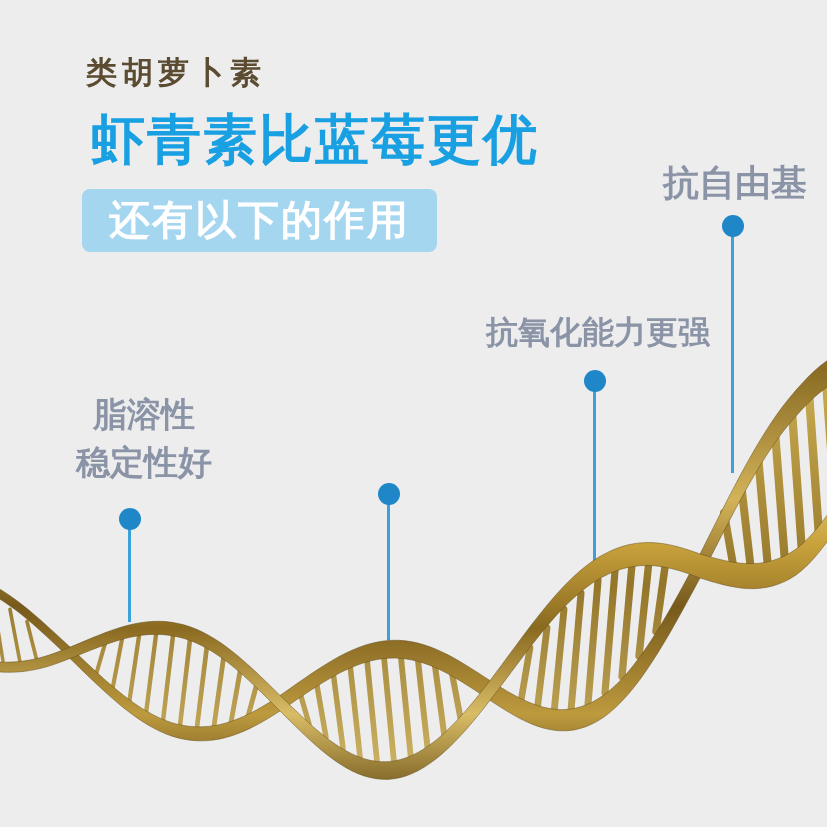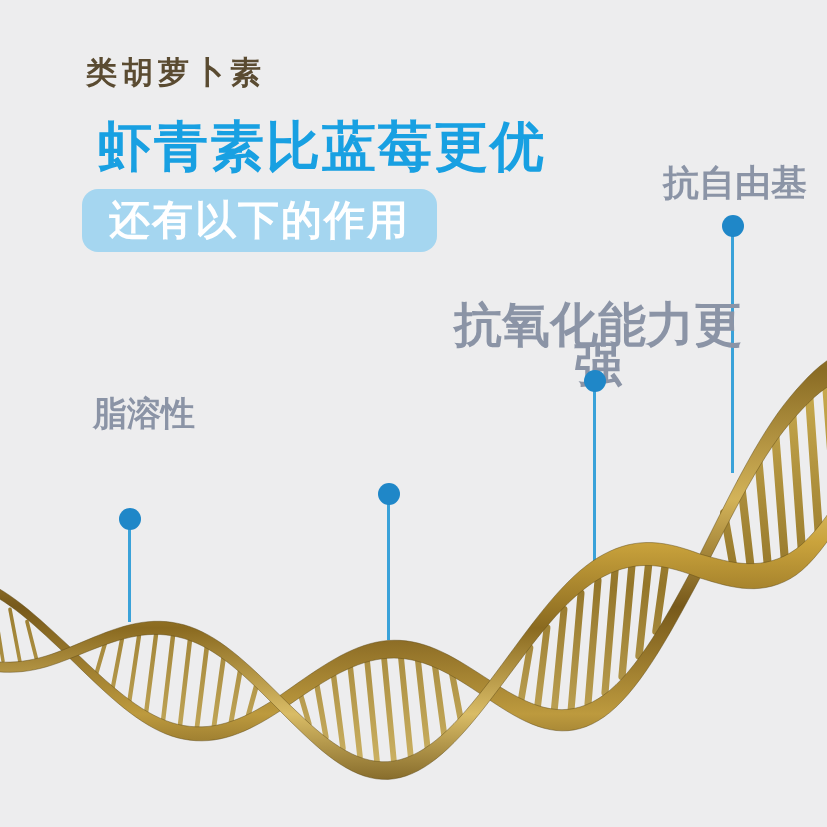--- a/index.html
+++ b/index.html
@@ -8,28 +8,28 @@
     width:827px;height:827px;
     background:#ededee;
     overflow:hidden;
     font-family:"Liberation Sans","DejaVu Sans",sans-serif;
   }
   .eyebrow{
     position:absolute;left:86px;top:52px;
     font-size:31px;font-weight:bold;color:#5a4b31;letter-spacing:5px;
   }
   .title{
-    position:absolute;left:83px;top:96px;margin:15px;
+    position:absolute;left:83px;top:96px;margin:8px;
     font-size:54px;font-weight:bold;color:#18a0e2;letter-spacing:2px;
     white-space:nowrap;
   }
   .pill{
     position:absolute;left:82px;top:189px;
     width:355px;height:63px;
-    background:#a5d6f0;border-radius:16px;
+    background:#a5d6f0;border-radius:8px;
     display:flex;align-items:center;justify-content:center;
   }
   .pill span{
     font-size:41px;font-weight:bold;color:#ffffff;letter-spacing:2px;white-space:nowrap;
   }
   .callout-label{
     position:absolute;z-index:3;
     text-align:center;color:#8b94a6;font-weight:bold;
   }
   .callout-label .cl-line{display:block;}
@@ -39,38 +39,39 @@
     background:#1f87c8;
   }
   .callout-line{
     position:absolute;z-index:1;
     width:3px;background:#3aa2d9;
   }
   #helix{
     position:absolute;left:0;top:0;z-index:2;
     pointer-events:none;
   }
-  .lbl-2line{left:24px;top:390px;width:240px;font-size:34px;line-height:48px;font-family:Liberation Serif, serif;}
+  .lbl-2line{left:24px;top:390px;width:240px;font-size:34px;line-height:48px;}
   .lbl-carotenoid{left:279px;top:419px;width:240px;font-size:36px;line-height:40px;}
-  .lbl-antiox{left:448px;top:305px;width:300px;font-size:48px;line-height:40px;}
+  .lbl-antiox{left:448px;top:312px;width:300px;font-size:32px;line-height:40px;}
   .lbl-radical{left:615px;top:163px;width:240px;font-size:36px;line-height:40px;}
 </style>
 </head>
 <body>
 
 <div class="poster">
 
   <div class="eyebrow">类胡萝卜素</div>
   <h1 class="title">虾青素比蓝莓更优</h1>
   <div class="pill">
     <span>还有以下的作用</span>
   </div>
 
   <div class="callout-label lbl-2line">
     <span class="cl-line">脂溶性</span>
+    <span class="cl-line">稳定性好</span>
   </div>
   <div class="callout-line" style="left:128px;top:519px;height:103px"></div>
   <div class="callout-dot" style="left:119px;top:508px"></div>
 
   <div class="callout-line" style="left:387px;top:494px;height:146px"></div>
   <div class="callout-dot" style="left:378px;top:483px"></div>
 
   <div class="callout-label lbl-antiox">
     <span class="cl-line">抗氧化能力更强</span>
   </div>

